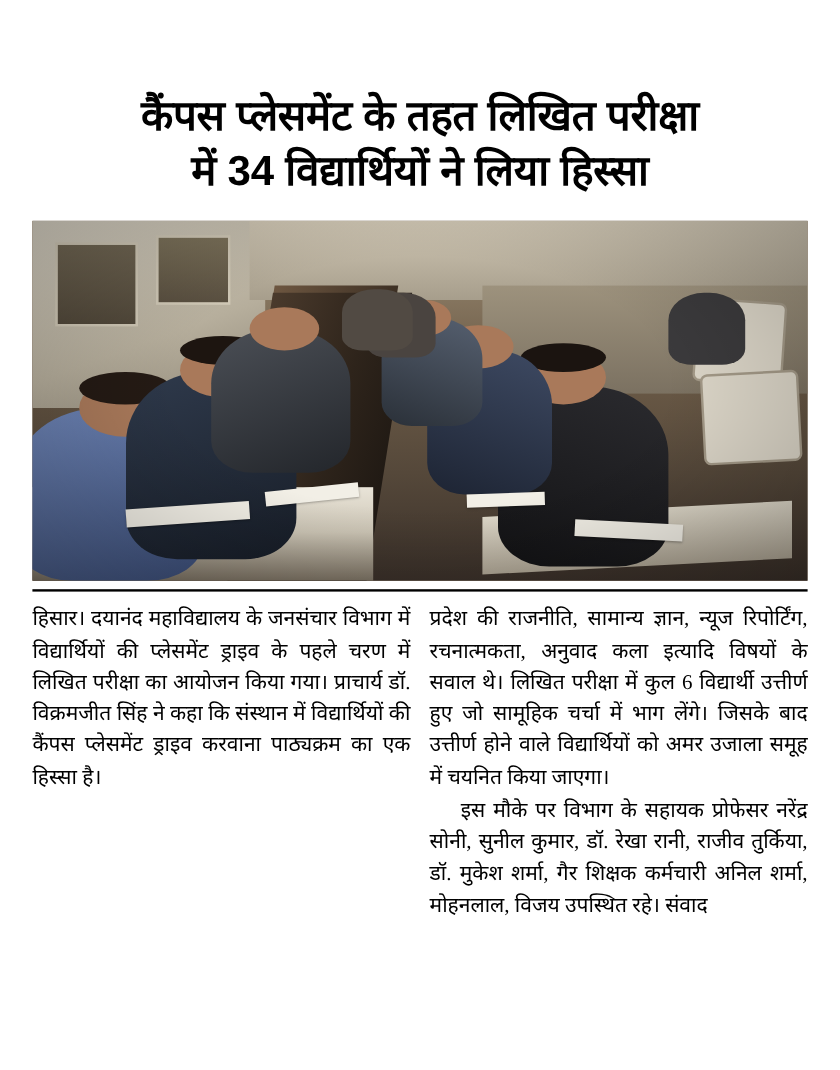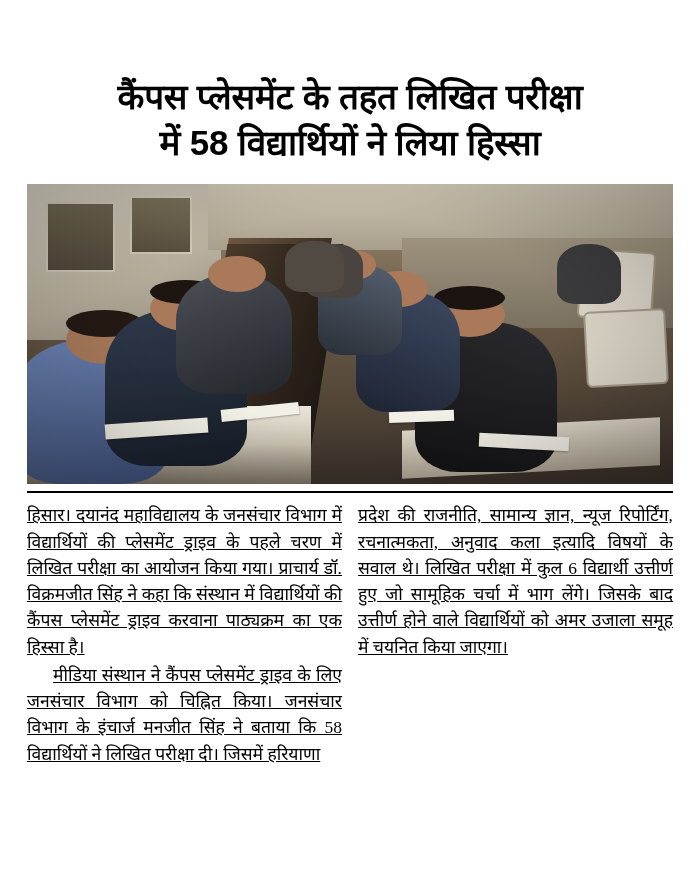--- a/index.html
+++ b/index.html
@@ -144,41 +144,41 @@
     gap: 16px;
     margin: 9px 3px 0 3px;
   }
   .col {
     width: 50%;
     font-size: 17.5px;
     line-height: 1.5;
     text-align: justify;
     text-justify: inter-word;
   }
-  .col p { margin: 0 0 2px 0; text-decoration: underline; }
+  .col p { margin: 0 0 2px 0; }
   .col p.ind { text-indent: 26px; }
 
   .footer-bars {
     position: absolute;
     left: 0; right: 0; bottom: 0;
     height: 16px;
     display: flex;
   }
   .fb-red { width: 21%; background: #d3232a; margin-left: 14%; }
   .fb-gray1 { flex: 1; background: #cfcfcf; margin-left: 6px; }
   .fb-gray2 { width: 22%; background: #cfcfcf; margin-left: 6px; margin-right: 6%; }
 </style>
 </head>
 <body>
 
 <div class="page">
 
   <h1 class="headline">
     <span class="line1">कैंपस प्लेसमेंट के तहत लिखित परीक्षा</span>
-    <span class="line2">में 58 विद्यार्थियों ने लिया हिस्सा</span>
+    <span class="line2">में 34 विद्यार्थियों ने लिया हिस्सा</span>
   </h1>
 
   <div class="photo-wrap">
     <div class="photo">
       <div class="ph-bg"></div>
       <div class="ph-wallL"></div>
       <div class="ph-winA"></div>
       <div class="ph-winB"></div>
       <div class="ph-ceil"></div>
       <div class="ph-wallR"></div>
@@ -223,24 +223,24 @@
       <div class="ph-vignette"></div>
     </div>
   </div>
 
 
   <div class="rule"></div>
 
   <div class="cols">
     <div class="col">
       <p>हिसार। दयानंद महाविद्यालय के जनसंचार विभाग में विद्यार्थियों की प्लेसमेंट ड्राइव के पहले चरण में लिखित परीक्षा का आयोजन किया गया। प्राचार्य डॉ. विक्रमजीत सिंह ने कहा कि संस्थान में विद्यार्थियों की कैंपस प्लेसमेंट ड्राइव करवाना पाठ्यक्रम का एक हिस्सा है।</p>
-      <p class="ind">मीडिया संस्थान ने कैंपस प्लेसमेंट ड्राइव के लिए जनसंचार विभाग को चिह्नित किया। जनसंचार विभाग के इंचार्ज मनजीत सिंह ने बताया कि 58 विद्यार्थियों ने लिखित परीक्षा दी। जिसमें हरियाणा</p>
     </div>
     <div class="col">
       <p>प्रदेश की राजनीति, सामान्य ज्ञान, न्यूज रिपोर्टिंग, रचनात्मकता, अनुवाद कला इत्यादि विषयों के सवाल थे। लिखित परीक्षा में कुल 6 विद्यार्थी उत्तीर्ण हुए जो सामूहिक चर्चा में भाग लेंगे। जिसके बाद उत्तीर्ण होने वाले विद्यार्थियों को अमर उजाला समूह में चयनित किया जाएगा।</p>
+      <p class="ind">इस मौके पर विभाग के सहायक प्रोफेसर नरेंद्र सोनी, सुनील कुमार, डॉ. रेखा रानी, राजीव तुर्किया, डॉ. मुकेश शर्मा, गैर शिक्षक कर्मचारी अनिल शर्मा, मोहनलाल, विजय उपस्थित रहे। संवाद</p>
     </div>
   </div>
 
   <div class="footer-bars">
     <div class="fb-red"></div>
     <div class="fb-gray1"></div>
     <div class="fb-gray2"></div>
   </div>
 
 </div>

